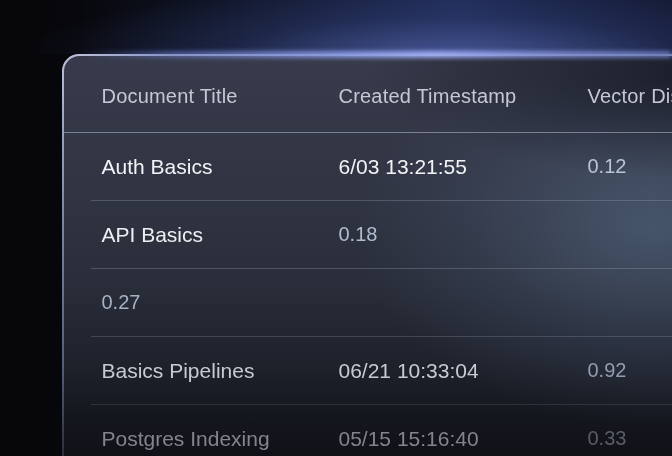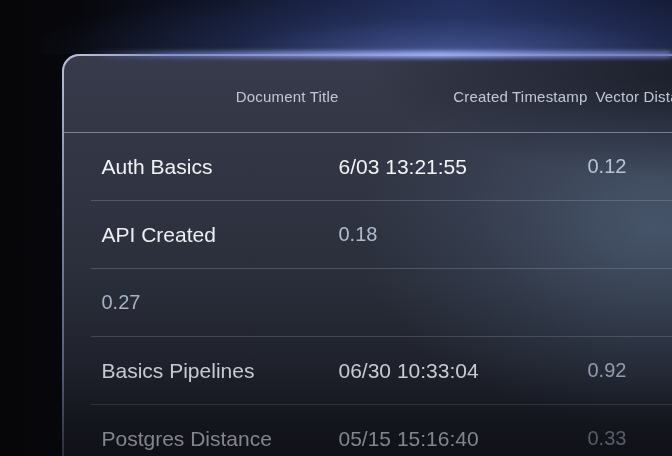--- a/index.html
+++ b/index.html
@@ -72,25 +72,24 @@
     box-sizing: border-box;
     height: 77px;
     padding-left: 38px;
     padding-top: 6px;
     display: grid;
     grid-template-columns: 237px 249px 1fr;
     align-items: center;
     border-bottom: 1px solid rgba(198,203,222,0.50);
   }
   .th {
-    font-size: 15px;
+    font-size: 20px;
     letter-spacing: 0.2px;
     color: #c5c8d4;
     white-space: nowrap;
-    text-align: right;
   }
 
   .tr {
     box-sizing: border-box;
     height: 68px;
     padding-left: 38px;
     display: grid;
     grid-template-columns: 237px 249px 1fr;
     align-items: center;
     position: relative;
@@ -135,36 +134,36 @@
         <div class="th">Vector Distance</div>
       </div>
 
       <div class="tr row-0">
         <div class="cell-title">Auth Basics</div>
         <div class="cell-ts">6/03 13:21:55</div>
         <div class="cell-val">0.12</div>
       </div>
 
       <div class="tr row-1">
-        <div class="cell-title">API Created</div>
+        <div class="cell-title">API Basics</div>
         <div class="cell-val">0.18</div>
       </div>
 
       <div class="tr row-2">
         <div class="cell-val">0.27</div>
       </div>
 
       <div class="tr row-3">
         <div class="cell-title">Basics Pipelines</div>
-        <div class="cell-ts">06/30 10:33:04</div>
+        <div class="cell-ts">06/21 10:33:04</div>
         <div class="cell-val">0.92</div>
       </div>
 
       <div class="tr row-4">
-        <div class="cell-title">Postgres Distance</div>
+        <div class="cell-title">Postgres Indexing</div>
         <div class="cell-ts">05/15 15:16:40</div>
         <div class="cell-val">0.33</div>
       </div>
 
     </div>
   </div>
 </div>
 
 <div class="top-glow"></div>
 

